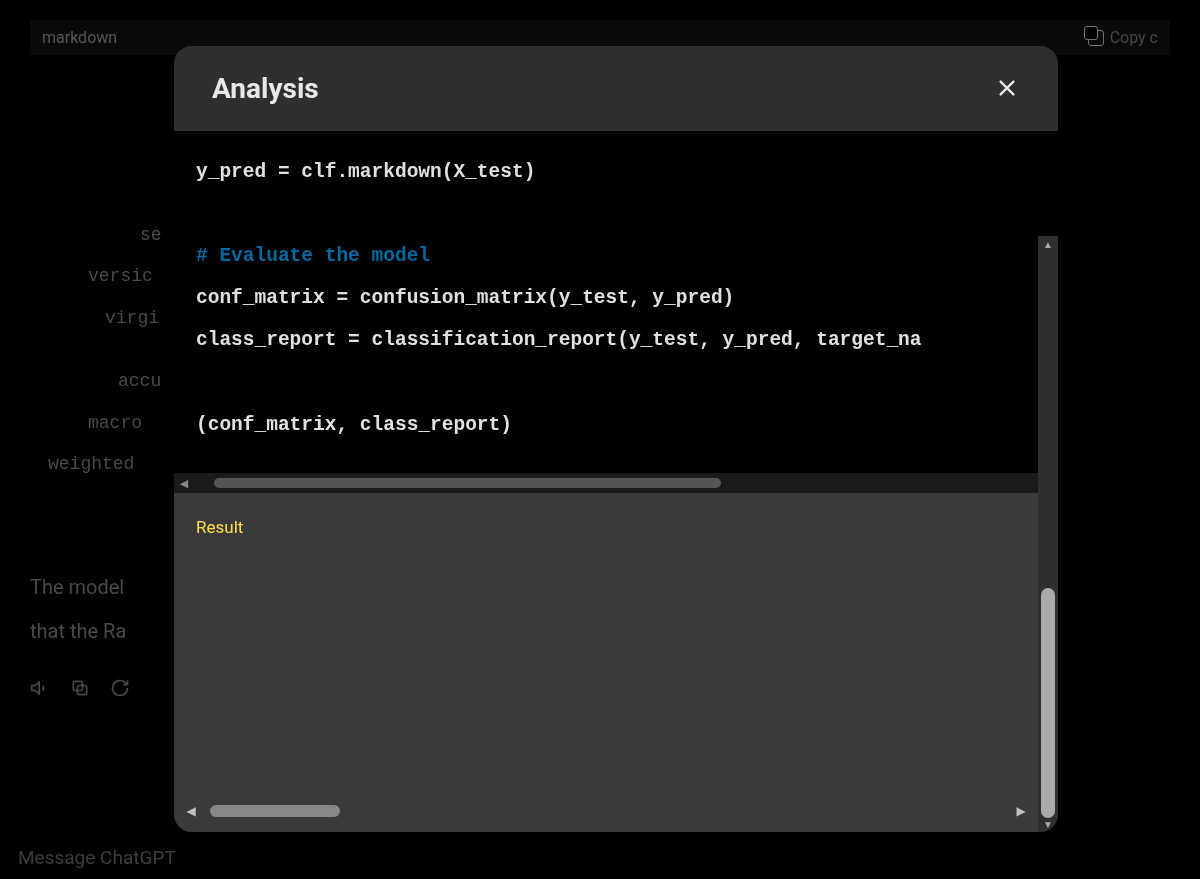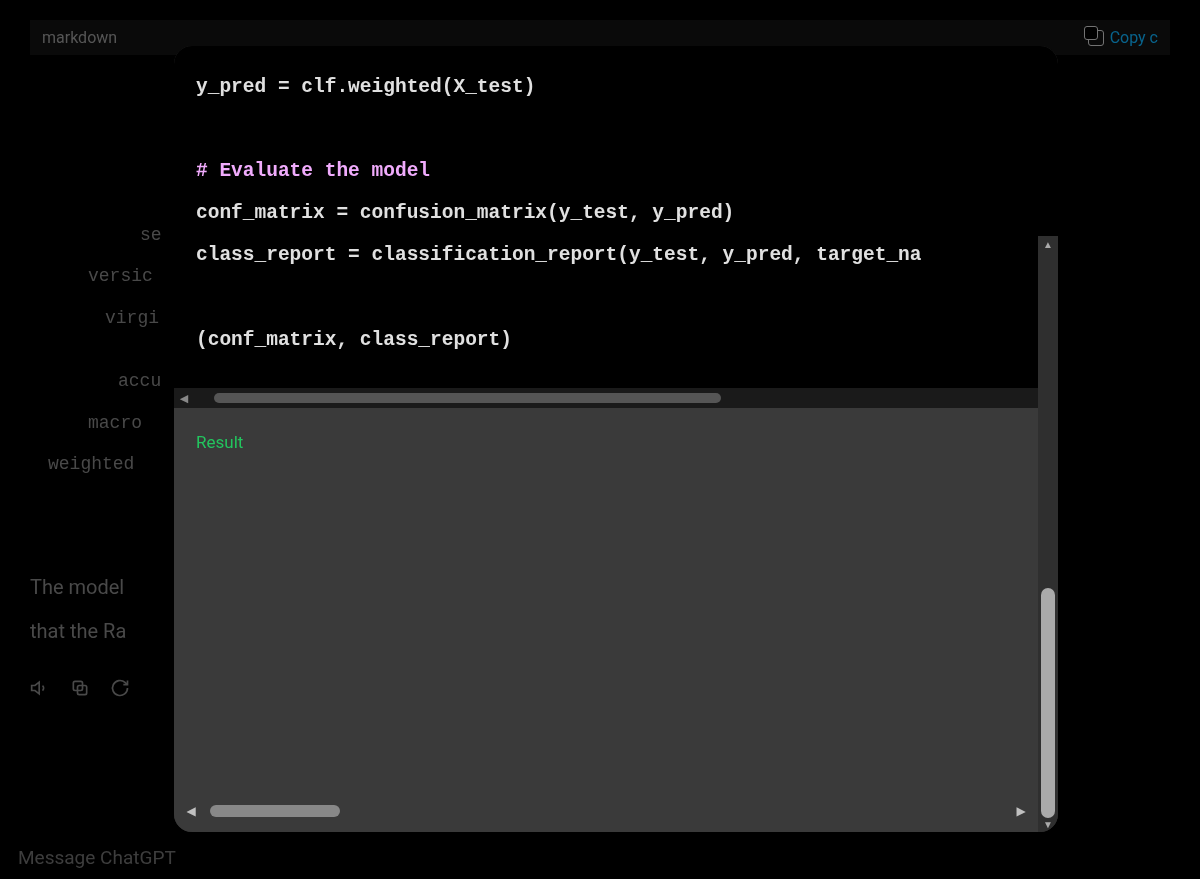--- a/index.html
+++ b/index.html
@@ -30,21 +30,21 @@
       background: #111;
       padding: 8px 12px;
       color: #8e8e8e;
       font-size: 16px;
       margin-bottom: 2px;
     }
     .copy-btn {
       display: flex;
       align-items: center;
       gap: 6px;
-      color: #0ea5e9;
+      color: #737373;
       font-size: 16px;
     }
     .copy-icon {
       width: 16px;
       height: 16px;
       border: 1.5px solid #c0c0c0;
       border-radius: 3px;
       position: relative;
     }
     .copy-icon::before {
@@ -144,21 +144,21 @@
       padding: 20px 22px;
       color: #e0e0e0;
       font-family: "Consolas", "Courier New", monospace;
       font-size: 19.5px;
       font-weight: 600;
       line-height: 2.16;
       white-space: pre;
       overflow: hidden;
     }
     .code-comment {
-      color: #f0abfc;
+      color: #0369a1;
     }
     .scrollbar-h {
       position: absolute;
       bottom: 0;
       left: 0;
       right: 0;
       height: 20px;
       background: #1a1a1a;
       display: flex;
       align-items: center;
@@ -226,21 +226,21 @@
       background: #3a3a3a;
       flex: 1;
       padding: 24px 22px 0 22px;
       position: relative;
       color: #c8c8c8;
       margin-right: 20px;
     }
     .result-label {
       font-size: 17px;
       margin-bottom: 16px;
-      color: #22c55e;
+      color: #fde047;
     }
     .result-content {
       font-family: "Consolas", "Courier New", monospace;
       font-size: 19.5px;
       line-height: 2.2;
       white-space: pre;
       color: #d8d8d8;
     }
     .result-scrollbar-h {
       position: absolute;
@@ -322,23 +322,32 @@
       </svg>
     </span>
   </div>
 
   <div class="message-input">Message ChatGPT</div>
 </div>
 
 <div class="modal-overlay"></div>
 
 <div class="modal">
+  <div class="modal-header">
+    <div class="modal-title">Analysis</div>
+    <div class="close-icon">
+      <svg viewBox="0 0 24 24" fill="none" stroke="#e8e8e8" stroke-width="2.5" stroke-linecap="round">
+        <line x1="5" y1="5" x2="19" y2="19"></line>
+          <line x1="19" y1="5" x2="5" y2="19"></line>
+      </svg>
+    </div>
+  </div>
 
   <div class="code-area">
-    <div class="code-content"><span>y_pred = clf.weighted(X_test)</span>
+    <div class="code-content"><span>y_pred = clf.markdown(X_test)</span>
 <span></span>
 <span class="code-comment"># Evaluate the model</span>
 <span>conf_matrix = confusion_matrix(y_test, y_pred)</span>
 <span>class_report = classification_report(y_test, y_pred, target_na</span>
 <span></span>
 <span>(conf_matrix, class_report)</span></div>
     <div class="scrollbar-h">
       <div class="scrollbar-arrow">◀</div>
       <div class="scrollbar-h-track">
         <div class="scrollbar-h-thumb" style="width:63%"></div>

